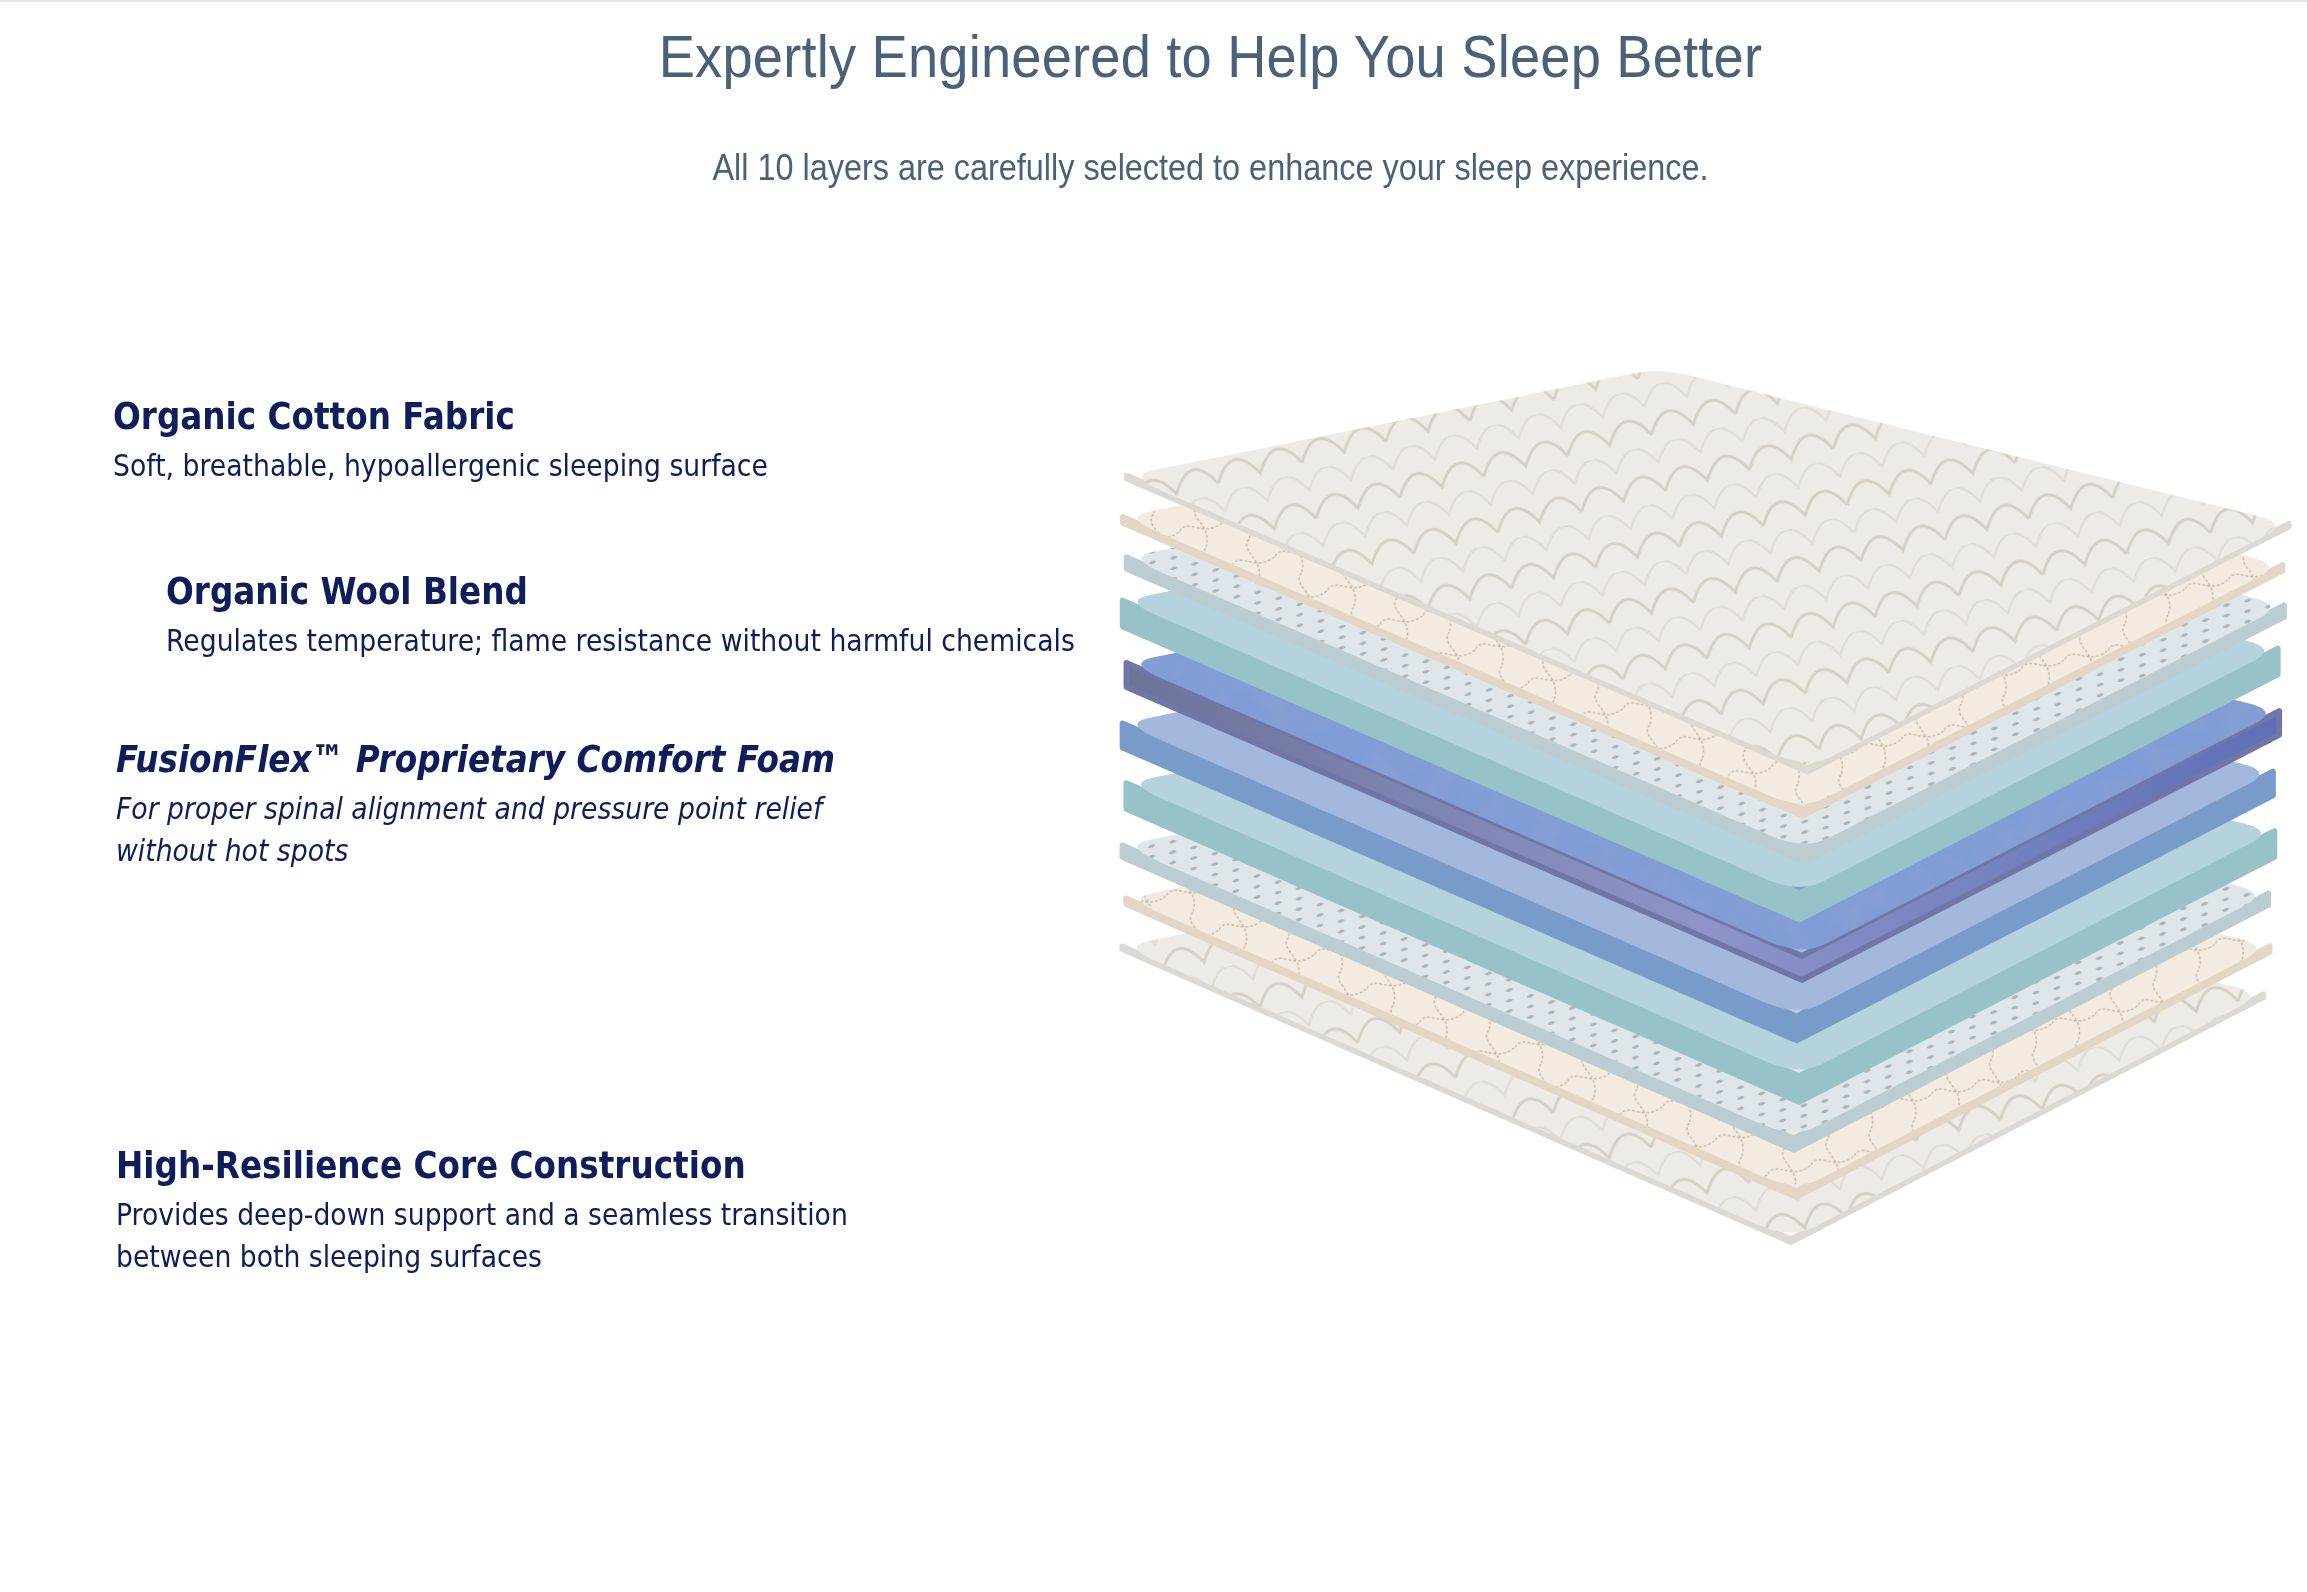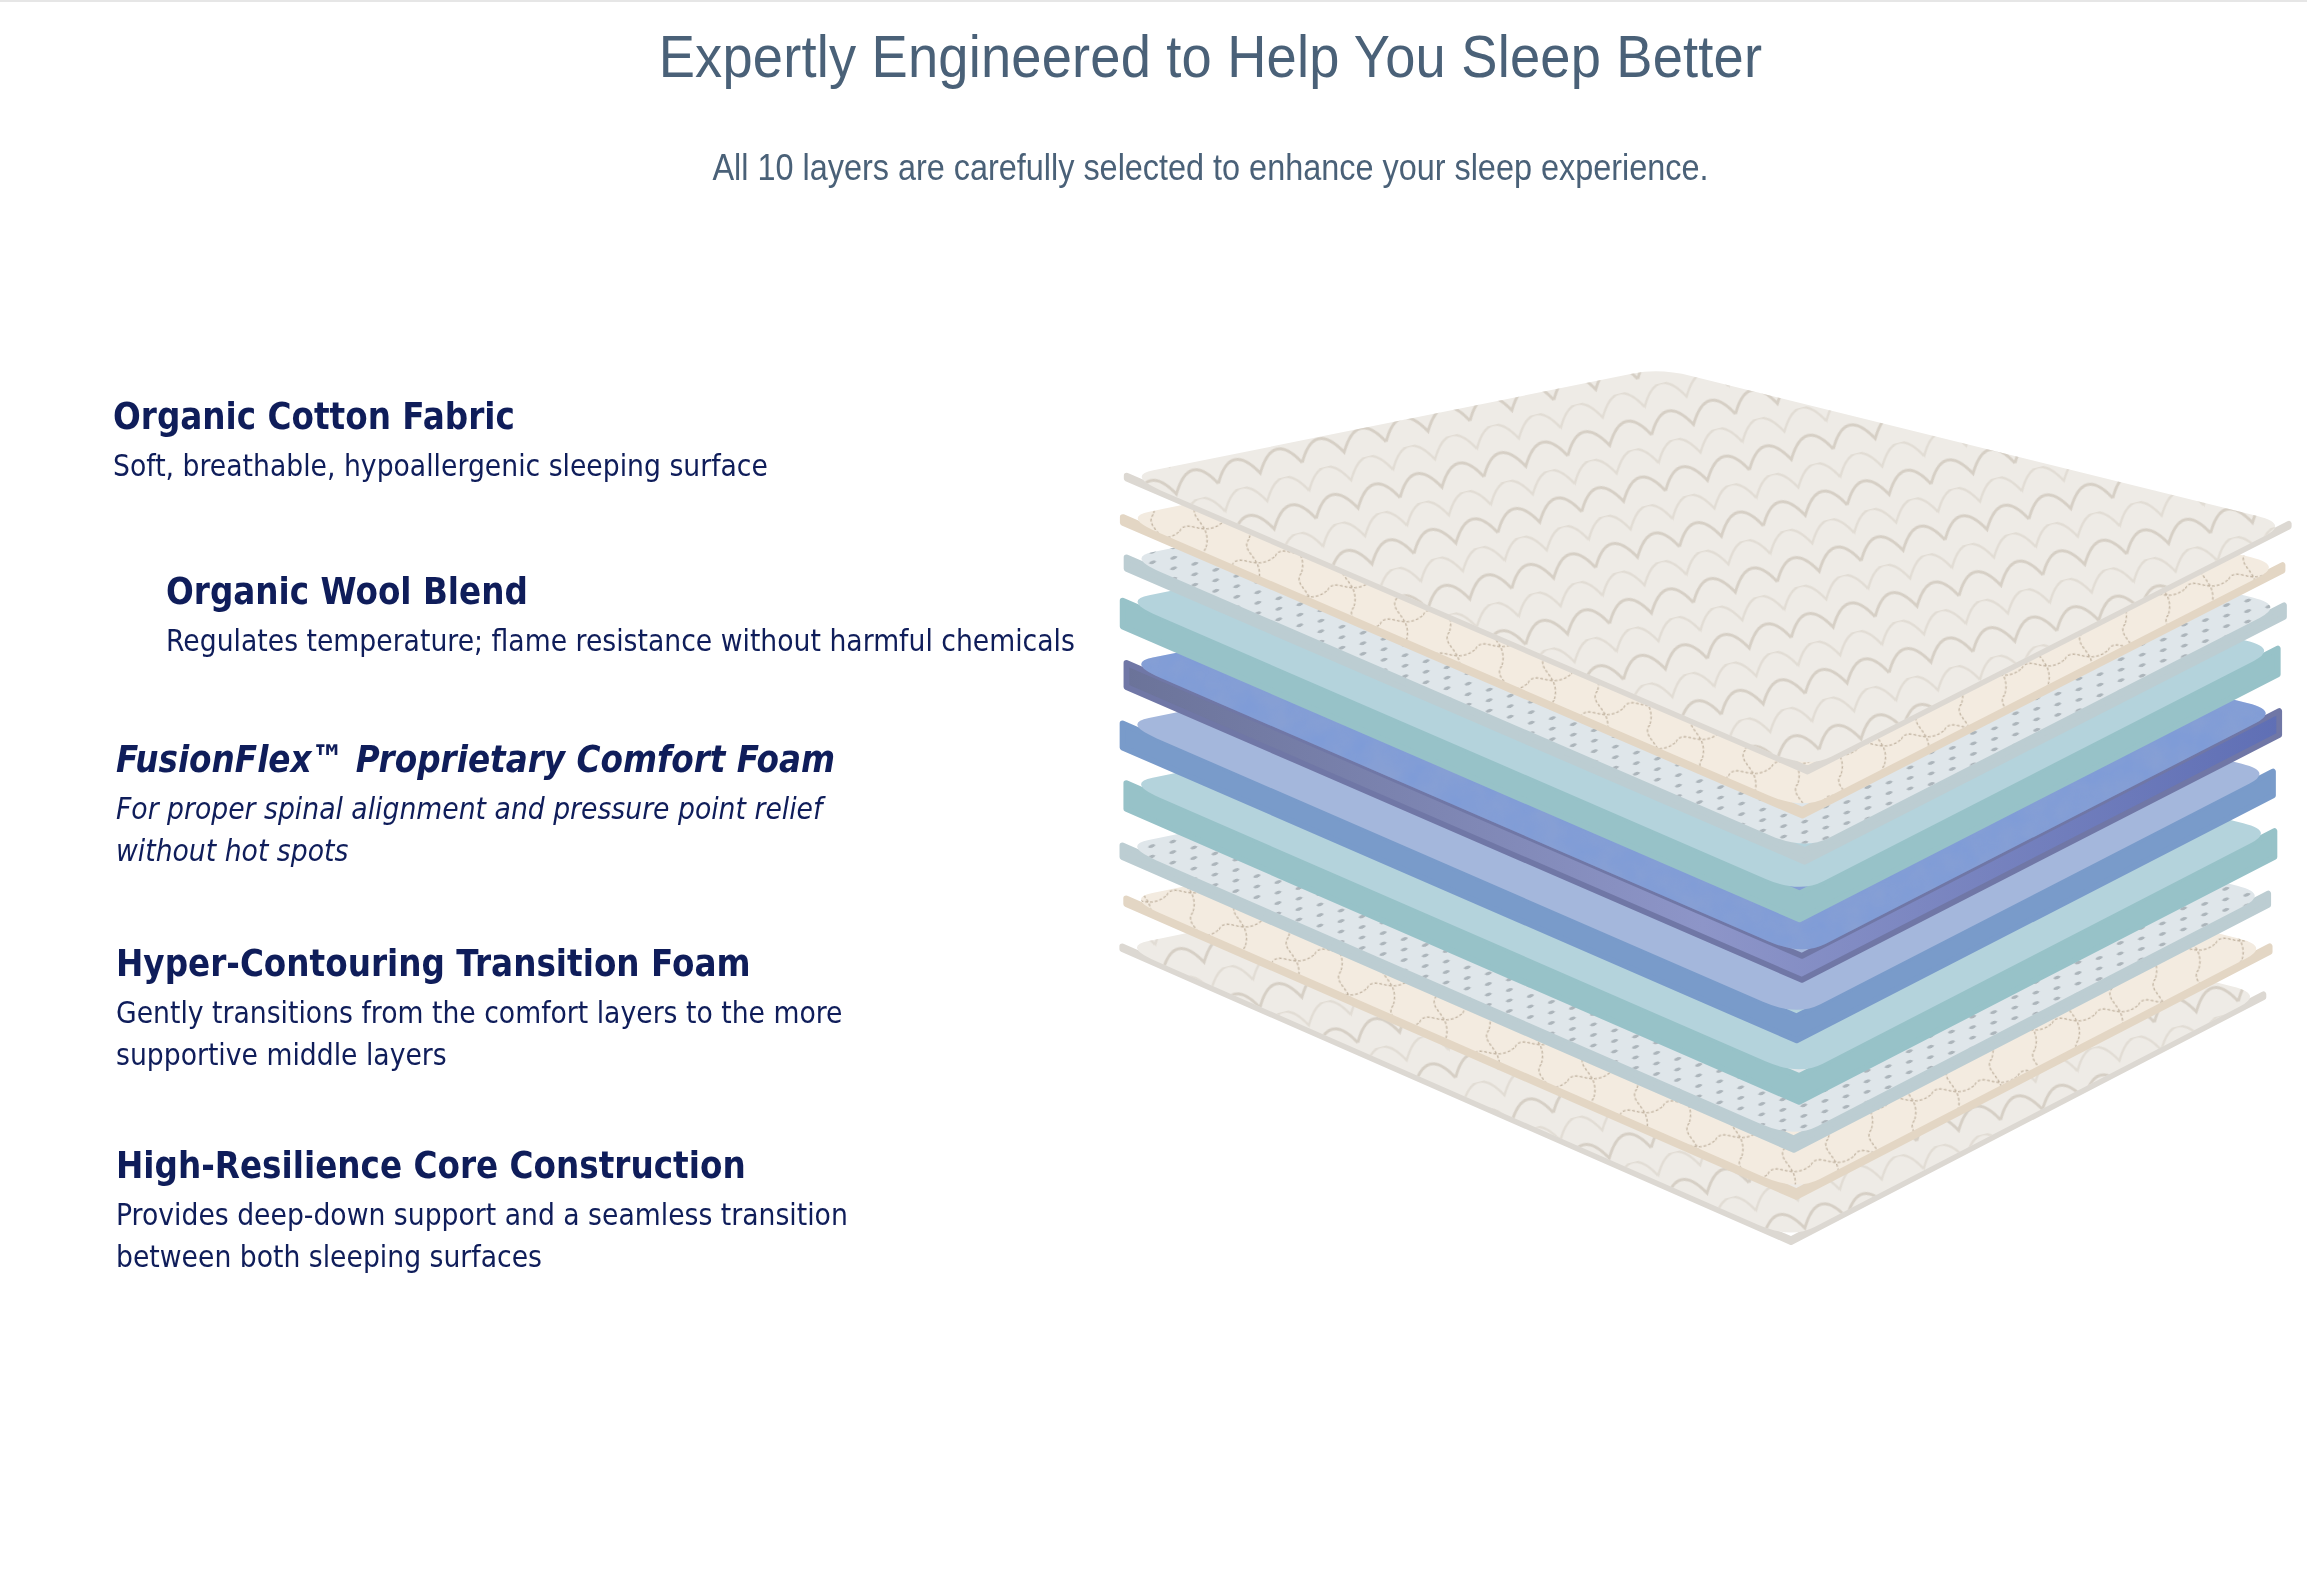--- a/index.html
+++ b/index.html
@@ -108,25 +108,20 @@
     <p class="feature-desc">Soft, breathable, hypoallergenic sleeping surface</p>
   </div>
   <div class="feature" style="top:567px; left:118px;margin-left:48px;">
     <h2 class="feature-title">Organic Wool Blend</h2>
     <p class="feature-desc">Regulates temperature; flame resistance without harmful chemicals</p>
   </div>
   <div class="feature" style="top:735px; left:116px;font-style:italic;">
     <h2 class="feature-title">FusionFlex™ Proprietary Comfort Foam</h2>
     <p class="feature-desc">For proper spinal alignment and pressure point relief
 without hot spots</p>
-  </div>
-  <div class="feature" style="top:939px; left:116px;">
-    <h2 class="feature-title">Hyper-Contouring Transition Foam</h2>
-    <p class="feature-desc">Gently transitions from the comfort layers to the more
-supportive middle layers</p>
   </div>
   <div class="feature" style="top:1141px; left:116px;">
     <h2 class="feature-title">High-Resilience Core Construction</h2>
     <p class="feature-desc">Provides deep-down support and a seamless transition
 between both sleeping surfaces</p>
   </div>
 </div>
 
 <div class="mattress">
   <svg id="mattress-svg" viewBox="0 0 1262 1240" xmlns="http://www.w3.org/2000/svg">

